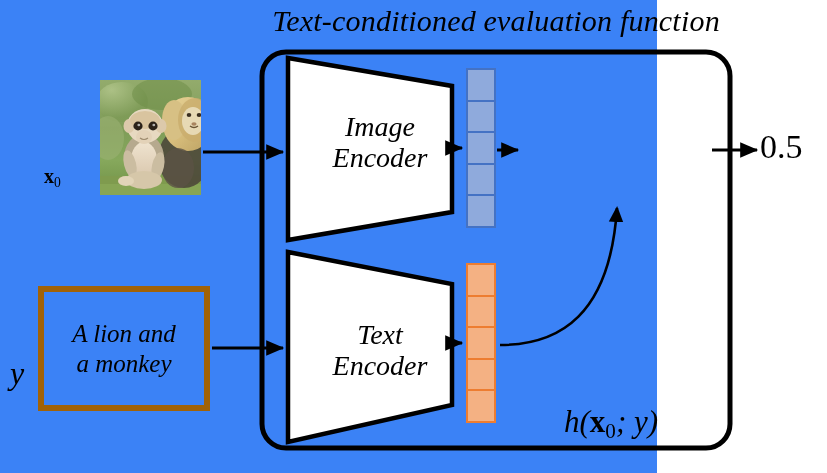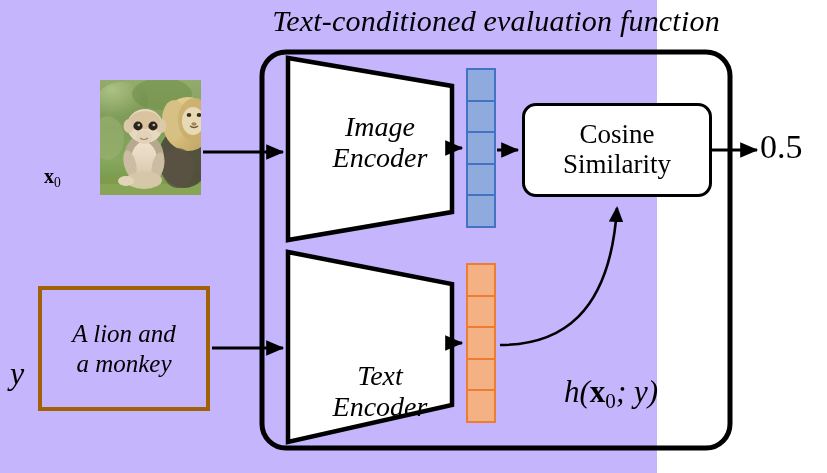--- a/index.html
+++ b/index.html
@@ -10,21 +10,21 @@
   body {
     width: 827px;
     height: 473px;
     font-family: "Liberation Serif", "DejaVu Serif", serif;
     overflow: hidden;
   }
   #stage {
     position: relative;
     width: 657px;
     height: 473px;
-    background: #c4b5fd;
+    background: #3b82f6;
   }
   #vec-layer {
     position: absolute;
     left: 0; top: 0;
     width: 827px;
     height: 473px;
   }
   .abs { position: absolute; }
 
   
@@ -69,40 +69,40 @@
   }
   #out-label {
     left: 760px;
     top: 128px;
     font-size: 34px;
     color: #000;
     white-space: nowrap;
   }
   #h-label {
     left: 564px;
-    top: 374px;
+    top: 404px;
     font-size: 31px;
     color: #000;
     white-space: nowrap;
   }
   #h-label .it { font-style: italic; }
   #h-label .bf { font-weight: bold; font-style: normal; }
   .sub {
     font-size: 0.68em;
     vertical-align: -0.28em;
     font-style: normal;
   }
 
   
   #prompt-box {
     left: 38px;
     top: 286px;
     width: 172px;
     height: 125px;
-    border: 4px solid #a16207;
+    border: 6px solid #a16207;
     box-sizing: border-box;
     display: flex;
     align-items: center;
     justify-content: center;
   }
   #prompt-text {
     font-style: italic;
     font-size: 25px;
     line-height: 1.18;
     text-align: center;
@@ -113,21 +113,21 @@
   
   .enc-label {
     font-size: 28px;
     line-height: 1.1;
     text-align: center;
     color: #000;
     white-space: nowrap;
     font-style: italic;
   }
   #img-enc-label { left: 300px; top: 112px; width: 160px; }
-  #txt-enc-label { left: 300px; top: 320px; width: 160px; margin-top: 41px; }
+  #txt-enc-label { left: 300px; top: 320px; width: 160px; }
 
   
   #cos-box {
     left: 522px;
     top: 103px;
     width: 190px;
     height: 94px;
     border: 3.5px solid #000;
     border-radius: 14px;
     box-sizing: border-box;
@@ -311,26 +311,20 @@
     <div class="cell"></div>
   </div>
   <div class="abs vec" id="vec-text">
     <div class="cell"></div>
     <div class="cell"></div>
     <div class="cell"></div>
     <div class="cell"></div>
     <div class="cell"></div>
   </div>
 
-  <div class="abs" id="cos-box">
-    <div id="cos-text">
-      <span>Cosine</span><br>
-      <span>Similarity</span>
-    </div>
-  </div>
 
   <div class="abs" id="out-label">0.5</div>
 
   <div class="abs" id="h-label">
     <span class="it">h</span><span class="it">(</span><span class="bf">x</span><span class="sub">0</span><span class="it">;&nbsp;</span><span class="it">y</span><span class="it">)</span>
   </div>
 
 </div>
 
 </body></html>

